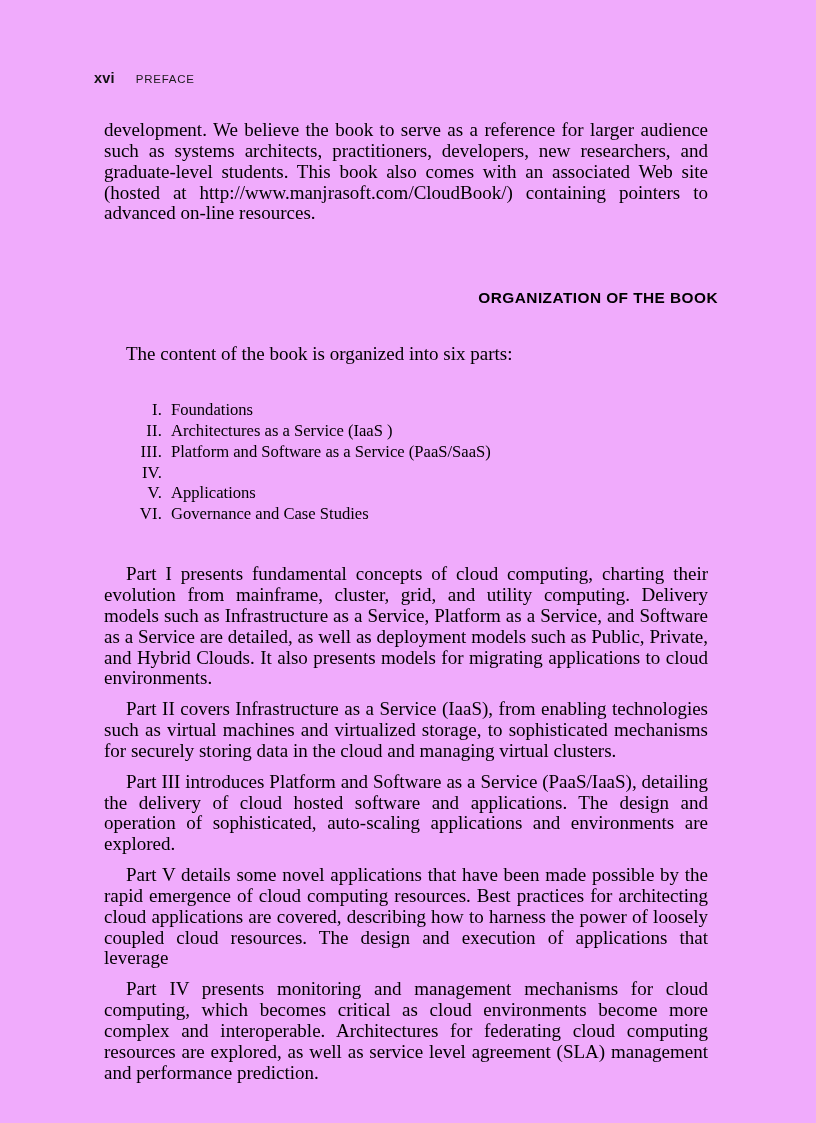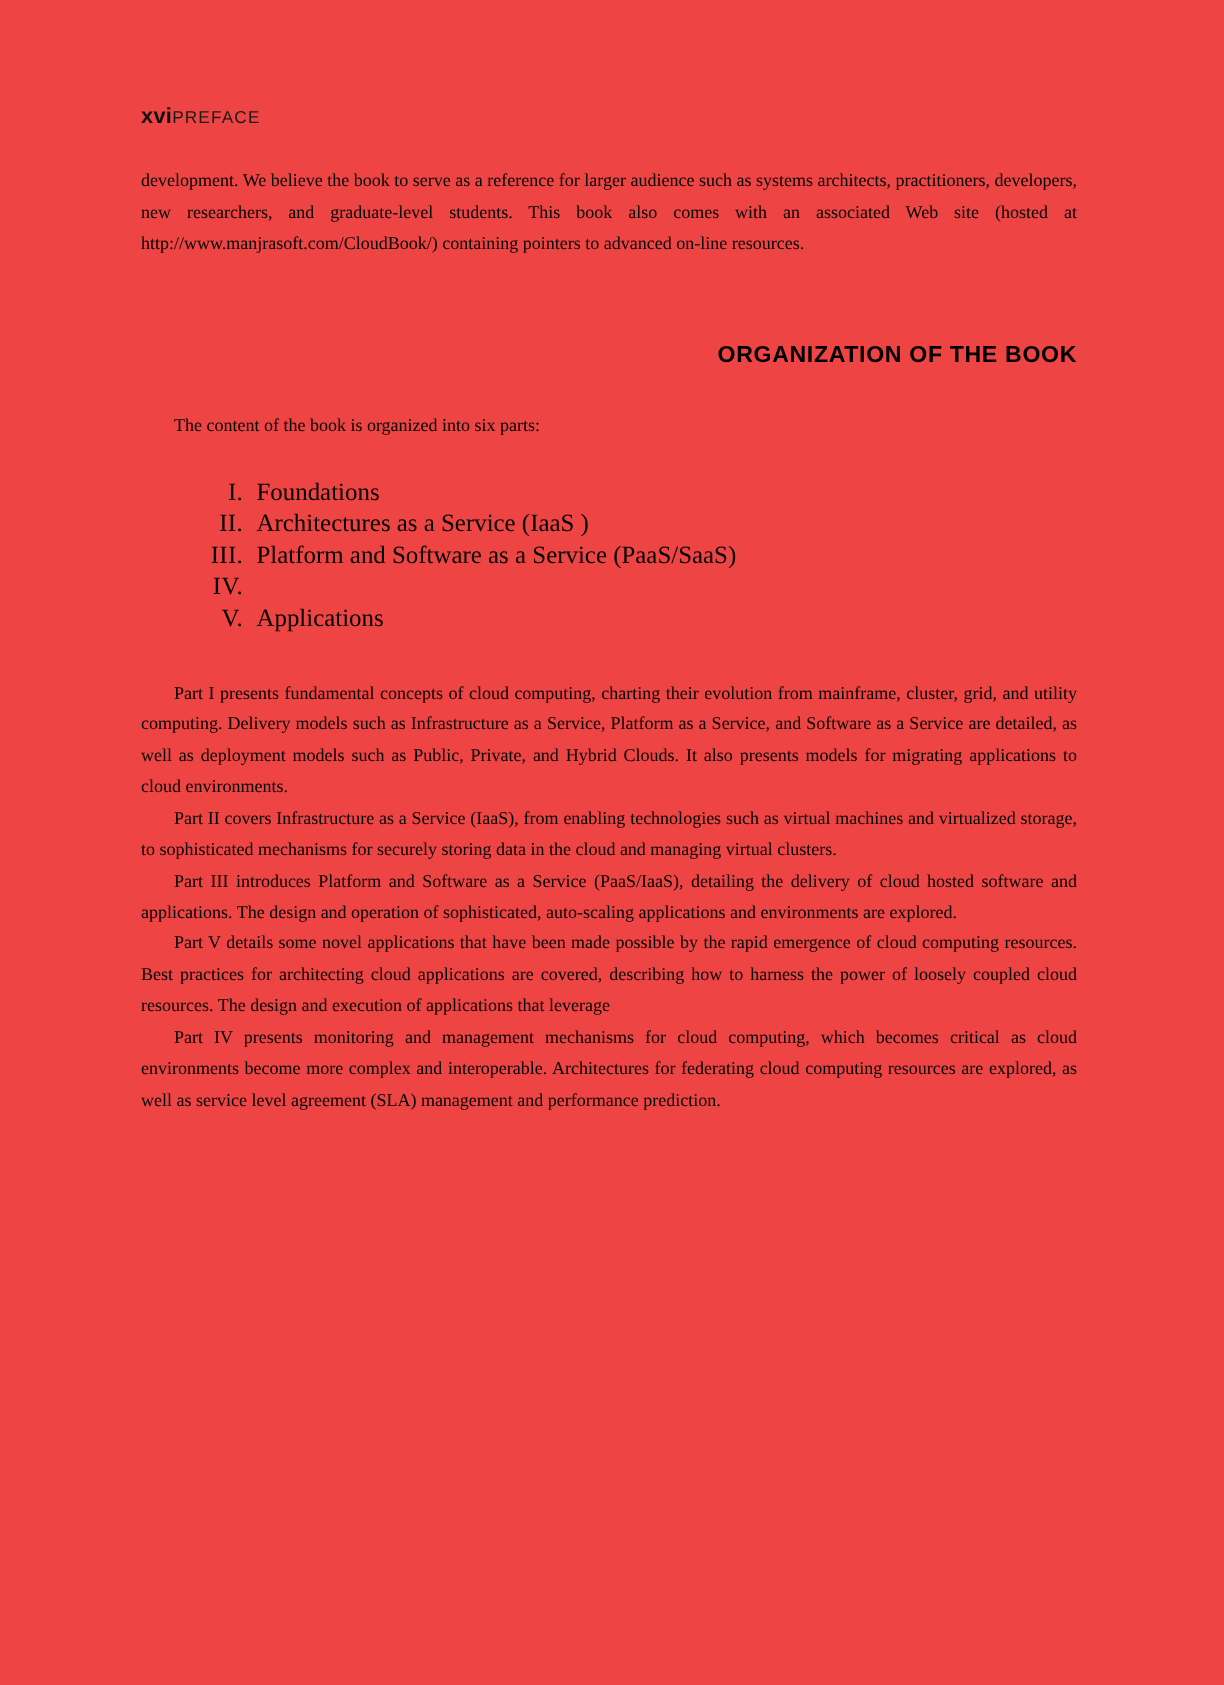--- a/index.html
+++ b/index.html
@@ -15,21 +15,21 @@
     overflow: hidden;
     position: relative;
   }
 
   .page {
     position: absolute;
     left: 0;
     top: 0;
     width: 816px;
     height: 1123px;
-    background: #ef4444;
+    background: #f0abfc;
   }
 
   
   .running-head {
     position: absolute;
     left: 94px;
     top: 70px;
     width: 624px;
     height: 18px;
     display: flex;
@@ -37,37 +37,38 @@
     font-family: "Liberation Sans", "DejaVu Sans", sans-serif;
     white-space: nowrap;
   }
   .folio {
     font-weight: bold;
     font-size: 14.5px;
     letter-spacing: 0.2px;
     color: #111111;
   }
   .head-title {
+    margin-left: 21px;
     font-weight: normal;
     font-size: 11.5px;
     letter-spacing: 0.75px;
     color: #1a1a1a;
   }
 
   
   .column {
     position: absolute;
     left: 94px;
     top: 110px;
     width: 624px;
   }
 
   p.body {
-    margin: 0;
-    font-size: 12px;
+    margin: 10px;
+    font-size: 19px;
     line-height: 20.85px;
     text-align: justify;
     text-justify: inter-word;
     hyphens: none;
     color: #000000;
   }
   p.body.indent {
     text-indent: 22px;
   }
 
@@ -150,20 +151,24 @@
         <span class="numeral">III.</span>
         <span class="part-label">Platform and Software as a Service (PaaS/SaaS)</span>
       </li>
       <li>
         <span class="numeral">IV.</span>
       </li>
       <li>
         <span class="numeral">V.</span>
         <span class="part-label">Applications</span>
       </li>
+      <li>
+        <span class="numeral">VI.</span>
+        <span class="part-label">Governance and Case Studies</span>
+      </li>
     </ol>
 
     <div class="gap-after-list"></div>
 
     <p class="body indent">Part I presents fundamental concepts of cloud computing, charting their evolution from mainframe, cluster, grid, and utility computing. Delivery models such as Infrastructure as a Service, Platform as a Service, and Software as a Service are detailed, as well as deployment models such as Public, Private, and Hybrid Clouds. It also presents models for migrating applications to cloud environments.</p>
     <p class="body indent">Part II covers Infrastructure as a Service (IaaS), from enabling technologies such as virtual machines and virtualized storage, to sophisticated mechanisms for securely storing data in the cloud and managing virtual clusters.</p>
     <p class="body indent">Part III introduces Platform and Software as a Service (PaaS/IaaS), detailing the delivery of cloud hosted software and applications. The design and operation of sophisticated, auto-scaling applications and environments are explored.</p>
     <p class="body indent">Part V details some novel applications that have been made possible by the rapid emergence of cloud computing resources. Best practices for architecting cloud applications are covered, describing how to harness the power of loosely coupled cloud resources. The design and execution of applications that leverage</p>
     <p class="body indent">Part IV presents monitoring and management mechanisms for cloud computing, which becomes critical as cloud environments become more complex and interoperable. Architectures for federating cloud computing resources are explored, as well as service level agreement (SLA) management and performance prediction.</p>
 

